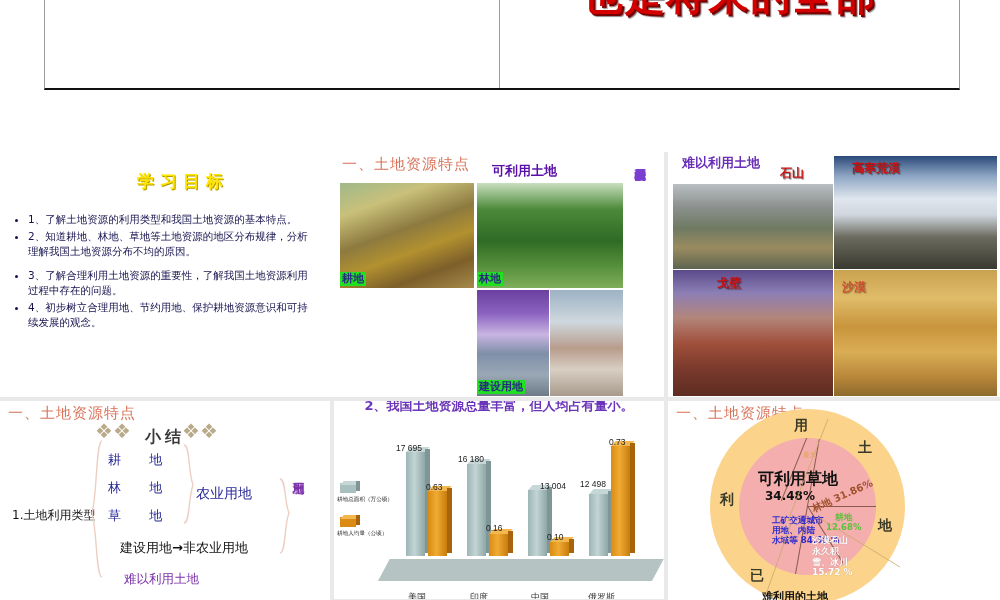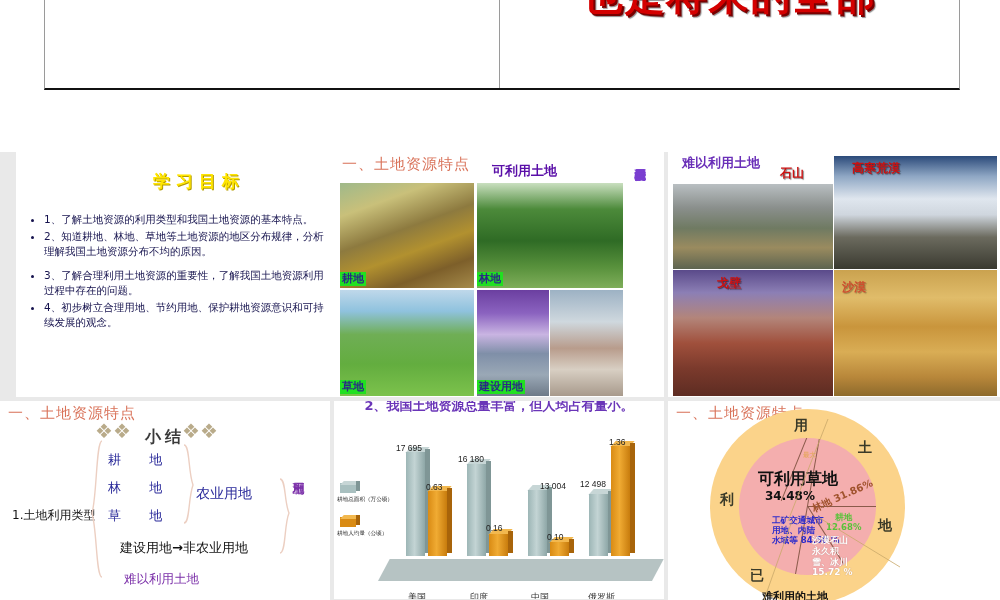--- a/index.html
+++ b/index.html
@@ -18,21 +18,21 @@
   .big-red{
     font-family:"DejaVu Sans",sans-serif;
     font-size:40px;font-weight:bold;color:#d40000;letter-spacing:2px;
     text-shadow:2px 2px 0 #7a0000, 3px 3px 1px rgba(0,0,0,.45);
     white-space:nowrap;line-height:1.1;
   }
 
   
   .grid{position:absolute;left:0;top:152px;width:1000px;height:448px;background:#e9e9e9;}
   .slide{position:absolute;background:#ffffff;overflow:hidden;box-sizing:border-box;}
-  .s1{left:16px;top:0;width:366px;height:245px;}
+  .s1{left:0;top:0;width:366px;height:245px;}
   .s2{left:334px;top:0;width:330px;height:245px;}
   .s3{left:668px;top:0;width:332px;height:245px;}
   .s4{left:0;top:249px;width:330px;height:199px;}
   .s5{left:334px;top:249px;width:330px;height:198px;}
   .s6{left:668px;top:249px;width:332px;height:199px;}
 
   .cjk{font-family:"DejaVu Sans",sans-serif;}
 
   
   .lg-title{position:absolute;left:0;top:18px;width:100%;text-align:center;
@@ -140,23 +140,20 @@
     <div class="slide s2">
       <div class="hdr-orange cjk">一、土地资源特点</div>
       <div class="lbl-purple cjk" style="left:158px;top:10px;">可利用土地</div>
 
       <div class="photo ph-farm" style="left:6px;top:31px;width:134px;height:105px;">
         <div class="greentag cjk" style="left:0;bottom:2px;">耕地</div>
       </div>
       <div class="photo ph-forest" style="left:143px;top:31px;width:146px;height:105px;">
         <div class="greentag cjk" style="left:0;bottom:2px;">林地</div>
       </div>
-      <div class="photo ph-grass" style="left:6px;top:138px;width:134px;height:106px;">
-        <div class="greentag cjk" style="left:0;bottom:2px;">草地</div>
-      </div>
       <div class="photo ph-city1" style="left:143px;top:138px;width:72px;height:106px;">
         <div class="greentag cjk" style="left:0;bottom:2px;white-space:nowrap;">建设用地</div>
       </div>
       <div class="photo ph-city2" style="left:216px;top:138px;width:73px;height:106px;"></div>
 
       <div class="lbl-purple cjk vert" style="left:300px;top:8px;font-size:11px;line-height:1.02;color:#7a3fd0;">根据自然环境和社会发展的需求的差异</div>
     </div>
 
     <div class="slide s3">
       <div class="lbl-purple cjk" style="left:10px;top:3px;width:86px;text-align:center;line-height:1.25;color:#6a2fb8;">难以利用土地</div>
@@ -271,21 +268,21 @@
           <div class="top"></div>
             <div class="side"></div>
             <div class="front"></div>
         </div>
         <div class="bval" style="left:246px;top:64px;">12 498</div>
         <div class="bar orng" style="left:277px;height:110px;">
           <div class="top"></div>
             <div class="side"></div>
             <div class="front"></div>
         </div>
-        <div class="bval" style="left:275px;top:22px;">1.36</div>
+        <div class="bval" style="left:275px;top:22px;">0.73</div>
         <div class="xlab cjk" style="left:254px;">俄罗斯</div>
       </div>
     </div>
 
     <div class="slide s6">
       <div class="hdr-orange cjk">一、土地资源特点</div>
 
       <div class="pie-wrap">
         <div class="outer"></div>
 

